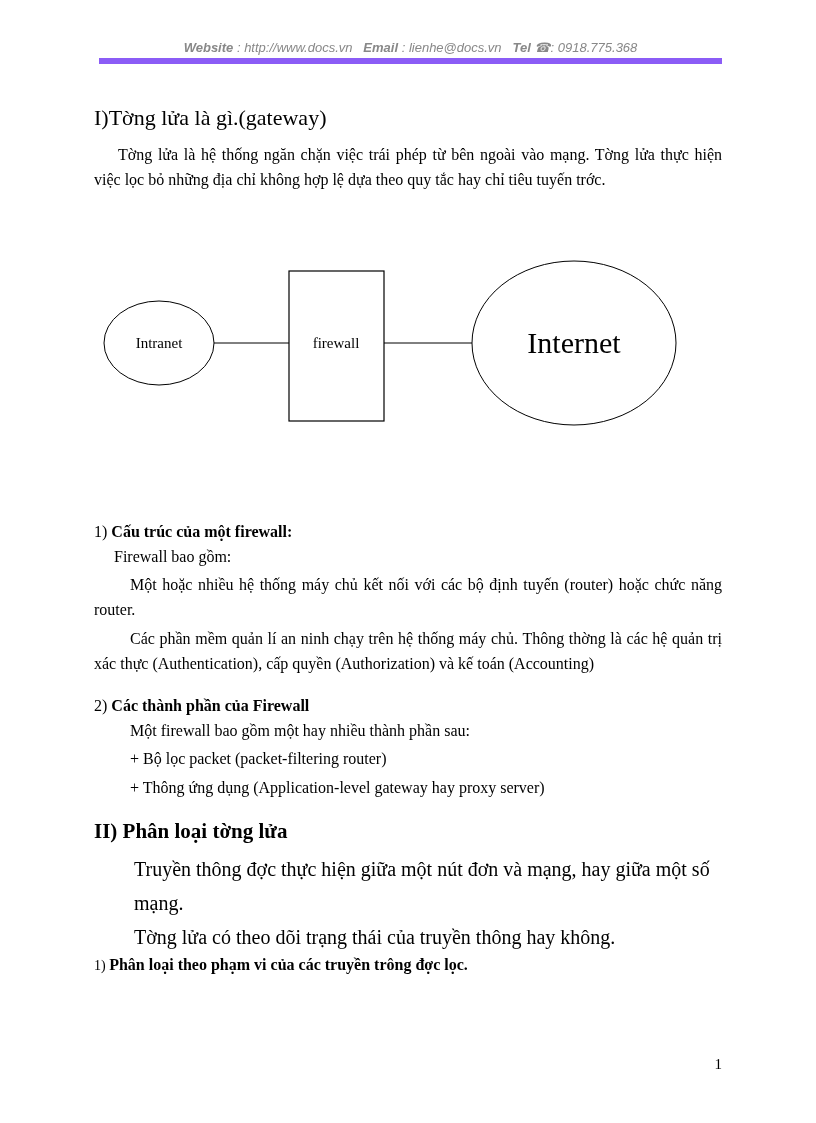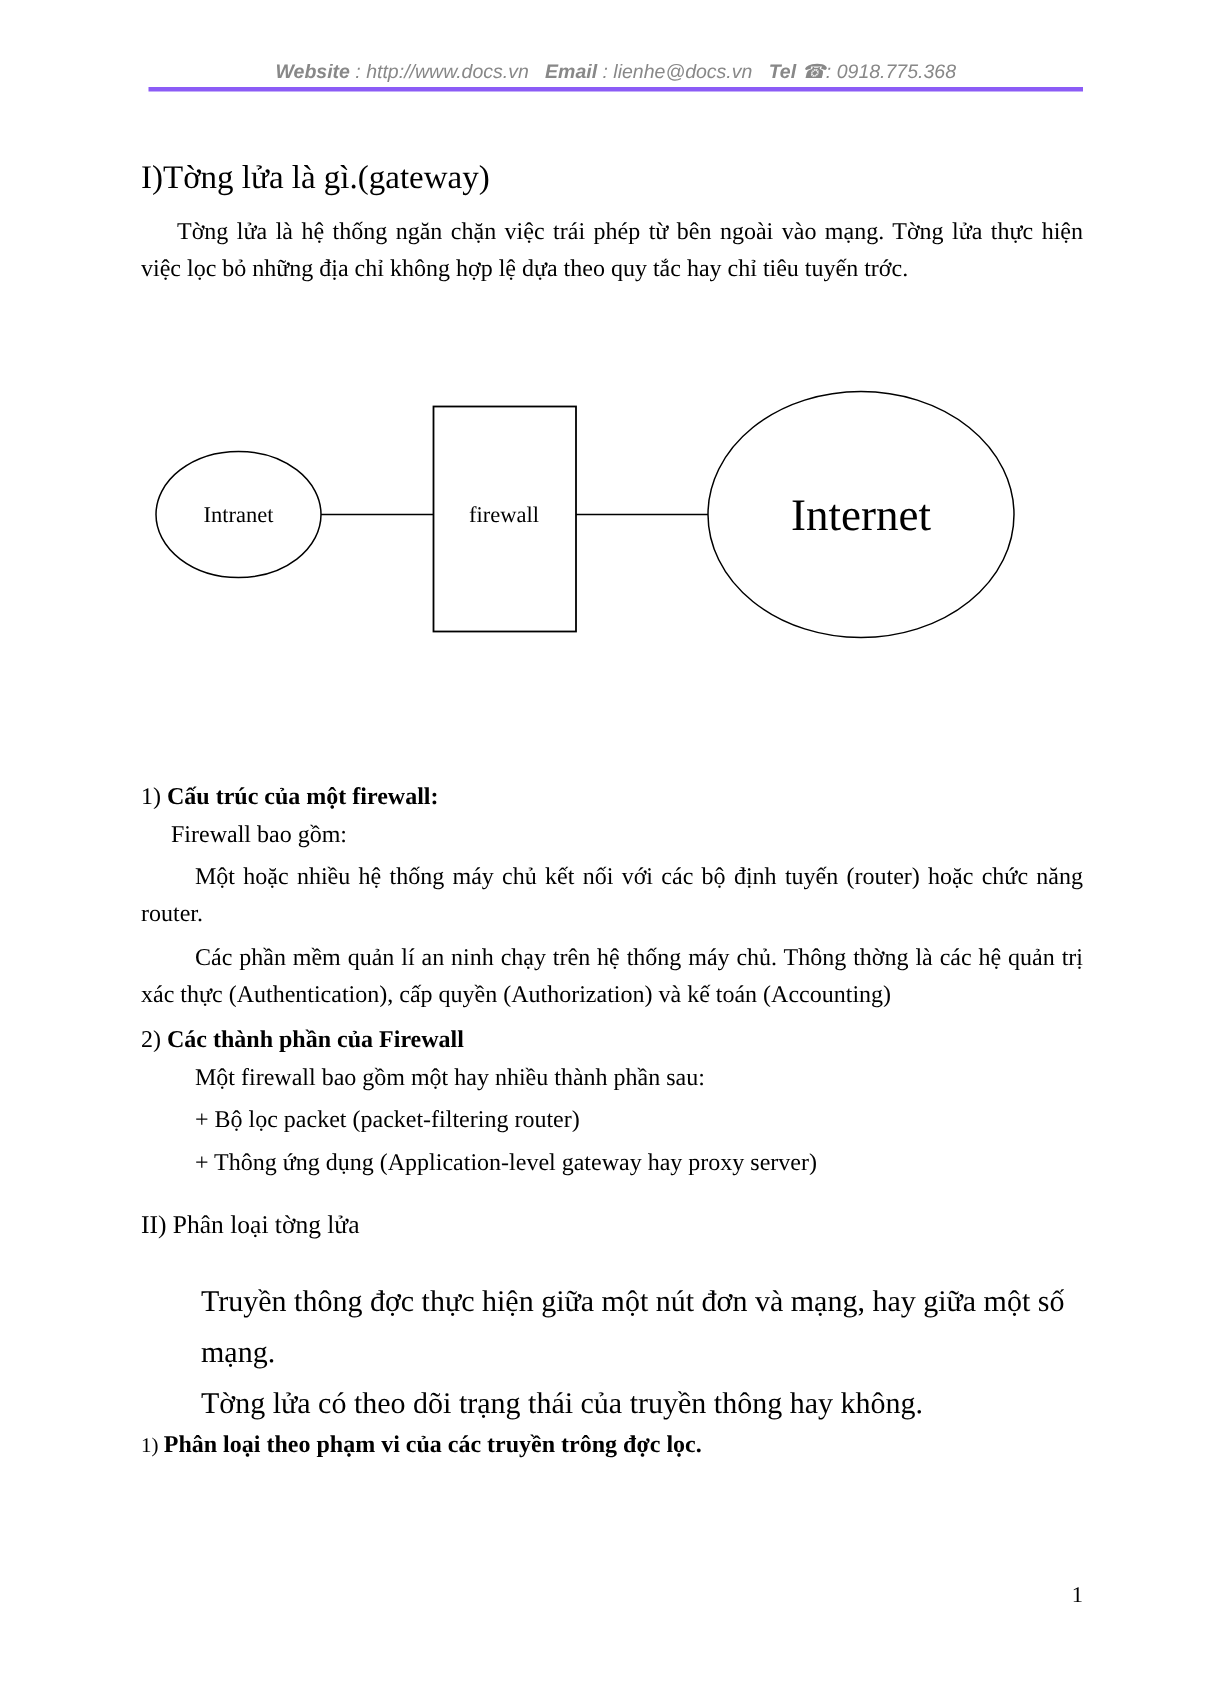--- a/index.html
+++ b/index.html
@@ -9,21 +9,21 @@
       background: white;
       font-family: "Times New Roman", Times, serif;
       color: #000;
       position: relative;
     }
     .header-strip {
       position: absolute;
       top: 40px;
       left: 99px;
       right: 94px;
-      border-bottom: 3px solid #8b5cf6;
+      border-bottom: 6px solid #8b5cf6;
       padding-bottom: 3px;
       font-size: 13px;
       font-style: italic;
       color: #888;
       text-align: center;
       font-family: Arial, sans-serif;
     }
     .header-strip .bold { font-weight: bold; }
     .content {
       position: absolute;
@@ -46,39 +46,40 @@
     .para-noin {
       font-size: 16px;
       line-height: 1.55;
       text-align: justify;
       margin-bottom: 4px;
     }
     .indent1 { padding-left: 20px; }
     .indent2 { padding-left: 36px; }
     .sub-h {
       font-size: 16px;
-      margin-top: 8px;
+      margin-top: 20px;
       margin-bottom: 4px;
     }
     .sub-h .num { font-weight: normal; }
     .sub-h .title { font-weight: bold; }
     .diagram-wrap {
       margin-top: 60px;
       margin-bottom: 70px;
       height: 200px;
       position: relative;
     }
     .diagram-wrap svg {
       position: absolute;
       top: 0; left: 0;
     }
     .h2 {
-      font-size: 17px;
+      font-size: 21px;
       margin-top: 18px;
-      margin-bottom: 24px;
+      margin-bottom: 8px;
+      font-weight: bold;
     }
     .list-line {
       font-size: 20px;
       line-height: 1.7;
       padding-left: 40px;
     }
     .page-num {
       position: absolute;
       bottom: 50px;
       right: 94px;

